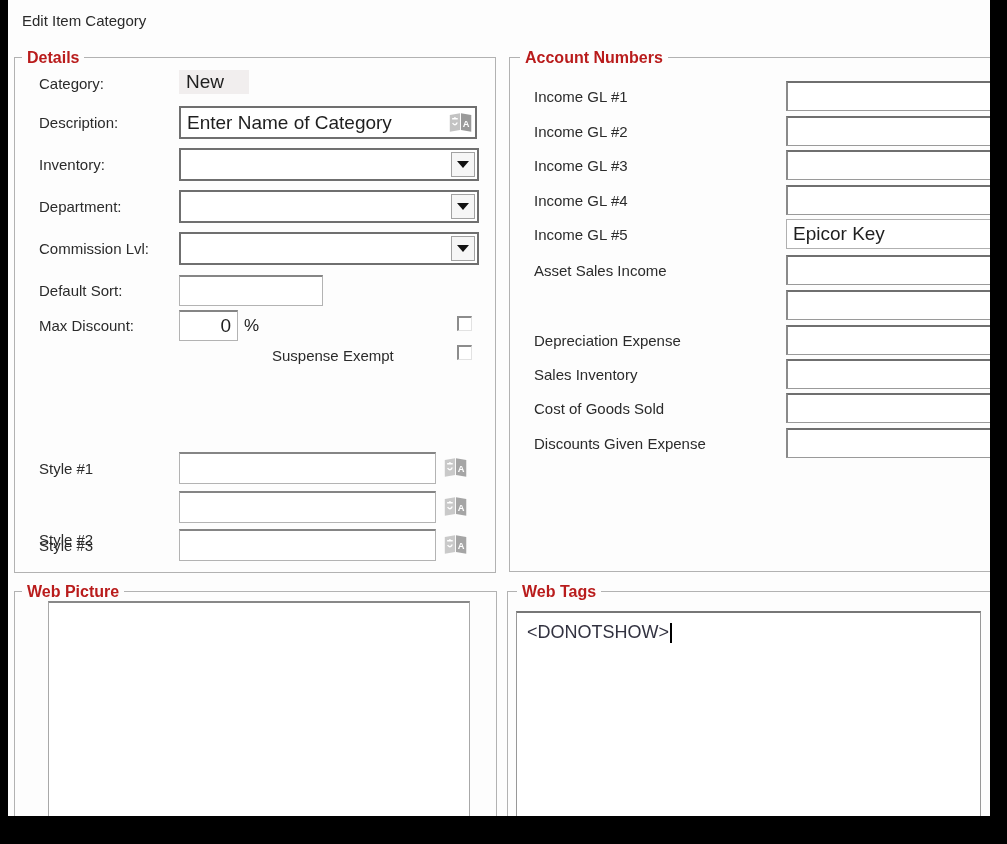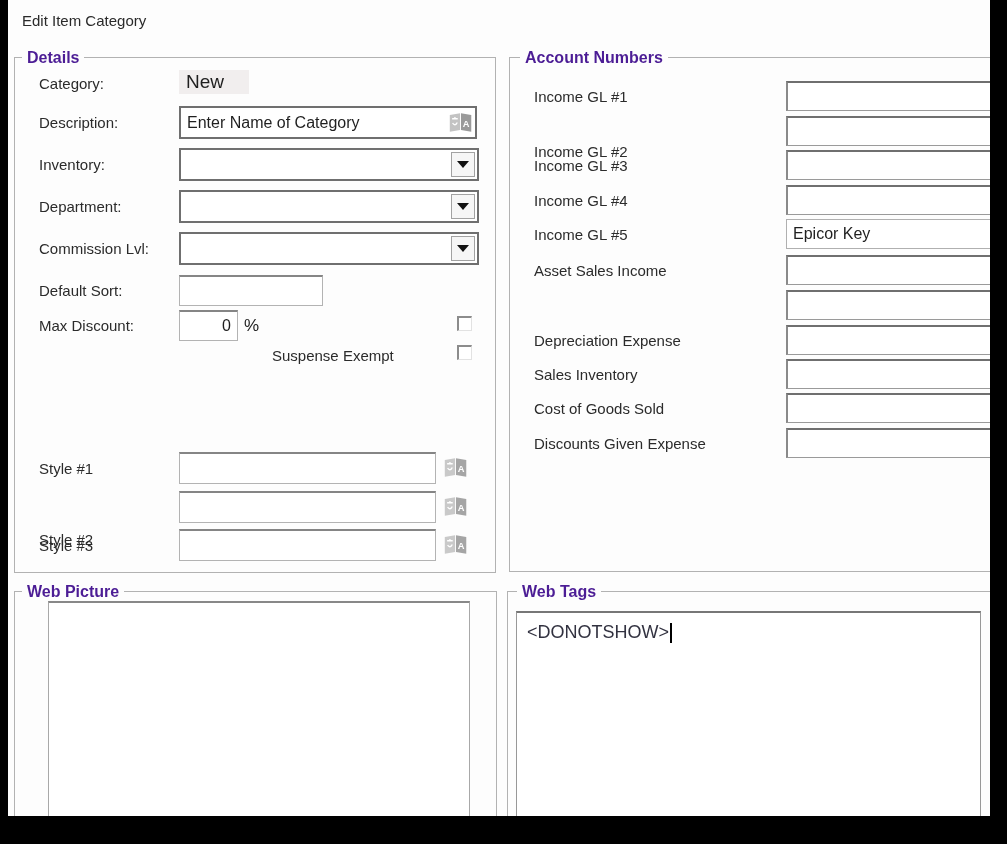--- a/index.html
+++ b/index.html
@@ -12,29 +12,29 @@
     background:#fdfdfd;overflow:hidden;
   }
   .title{
     position:absolute;left:14px;top:12px;font-size:15px;color:#2a2a2a;
   }
   .group{
     position:absolute;border:1px solid #b2b2b2;background:transparent;
   }
   .legend{
     position:absolute;top:-10px;background:#fdfdfd;padding:0 5px;
-    font-size:16px;font-weight:bold;color:#4c1d95;white-space:nowrap;line-height:19px;
+    font-size:16px;font-weight:bold;color:#b91c1c;white-space:nowrap;line-height:19px;
   }
   .flabel{
     position:absolute;display:flex;align-items:center;
     font-size:15px;color:#2b2b2b;white-space:nowrap;
   }
   .tb{
     position:absolute;box-sizing:border-box;background:#fff;
-    font-family:"Liberation Sans", sans-serif;font-size:16px;color:#1f1f1f;
+    font-family:"Liberation Sans", sans-serif;font-size:19px;color:#1f1f1f;
     padding:0 6px;outline:none;
   }
   .tb.strong{border:2px solid #6f6f6f;}
   .tb.med{border:1px solid #9a9a9a;border-top:2px solid #6f6f6f;border-left:2px solid #8a8a8a;}
   .tb.soft{border:1px solid #b3b3b3;border-top:2px solid #858585;}
   .tb.light{border:1px solid #b0b0b0;}
   .readonly-val{
     position:absolute;box-sizing:border-box;background:#f1eeee;border:none;
     font-size:19px;color:#1f1f1f;display:flex;align-items:center;padding:0 7px;
   }
@@ -154,21 +154,21 @@
       <text x="17" y="17.5" font-size="10" font-weight="bold" fill="#fff" font-family="Liberation Sans, sans-serif">A</text>
     </svg>
   </div>
 
   <div class="group" style="left:501px;top:57px;width:486px;height:513px;">
     <div class="legend" style="left:10px;">Account Numbers</div>
 
     <div class="flabel" style="left:24px;top:23px;height:30px;">Income GL #1</div>
     <input class="tb med" style="left: 276px; top: 23px; width: 212px; height: 30px;" value="">
 
-    <div class="flabel" style="left:24px;top:58px;height:30px;margin-top:20px;">Income GL #2</div>
+    <div class="flabel" style="left:24px;top:58px;height:30px;">Income GL #2</div>
     <input class="tb med" style="left: 276px; top: 58px; width: 212px; height: 30px;" value="">
 
     <div class="flabel" style="left:24px;top:92px;height:30px;">Income GL #3</div>
     <input class="tb med" style="left: 276px; top: 92px; width: 212px; height: 30px;" value="">
 
     <div class="flabel" style="left:24px;top:127px;height:30px;">Income GL #4</div>
     <input class="tb med" style="left: 276px; top: 127px; width: 212px; height: 30px;" value="">
 
     <div class="flabel" style="left:24px;top:161px;height:30px;">Income GL #5</div>
     <input class="tb light" style="left: 276px; top: 161px; width: 212px; height: 30px;" value="Epicor Key">

